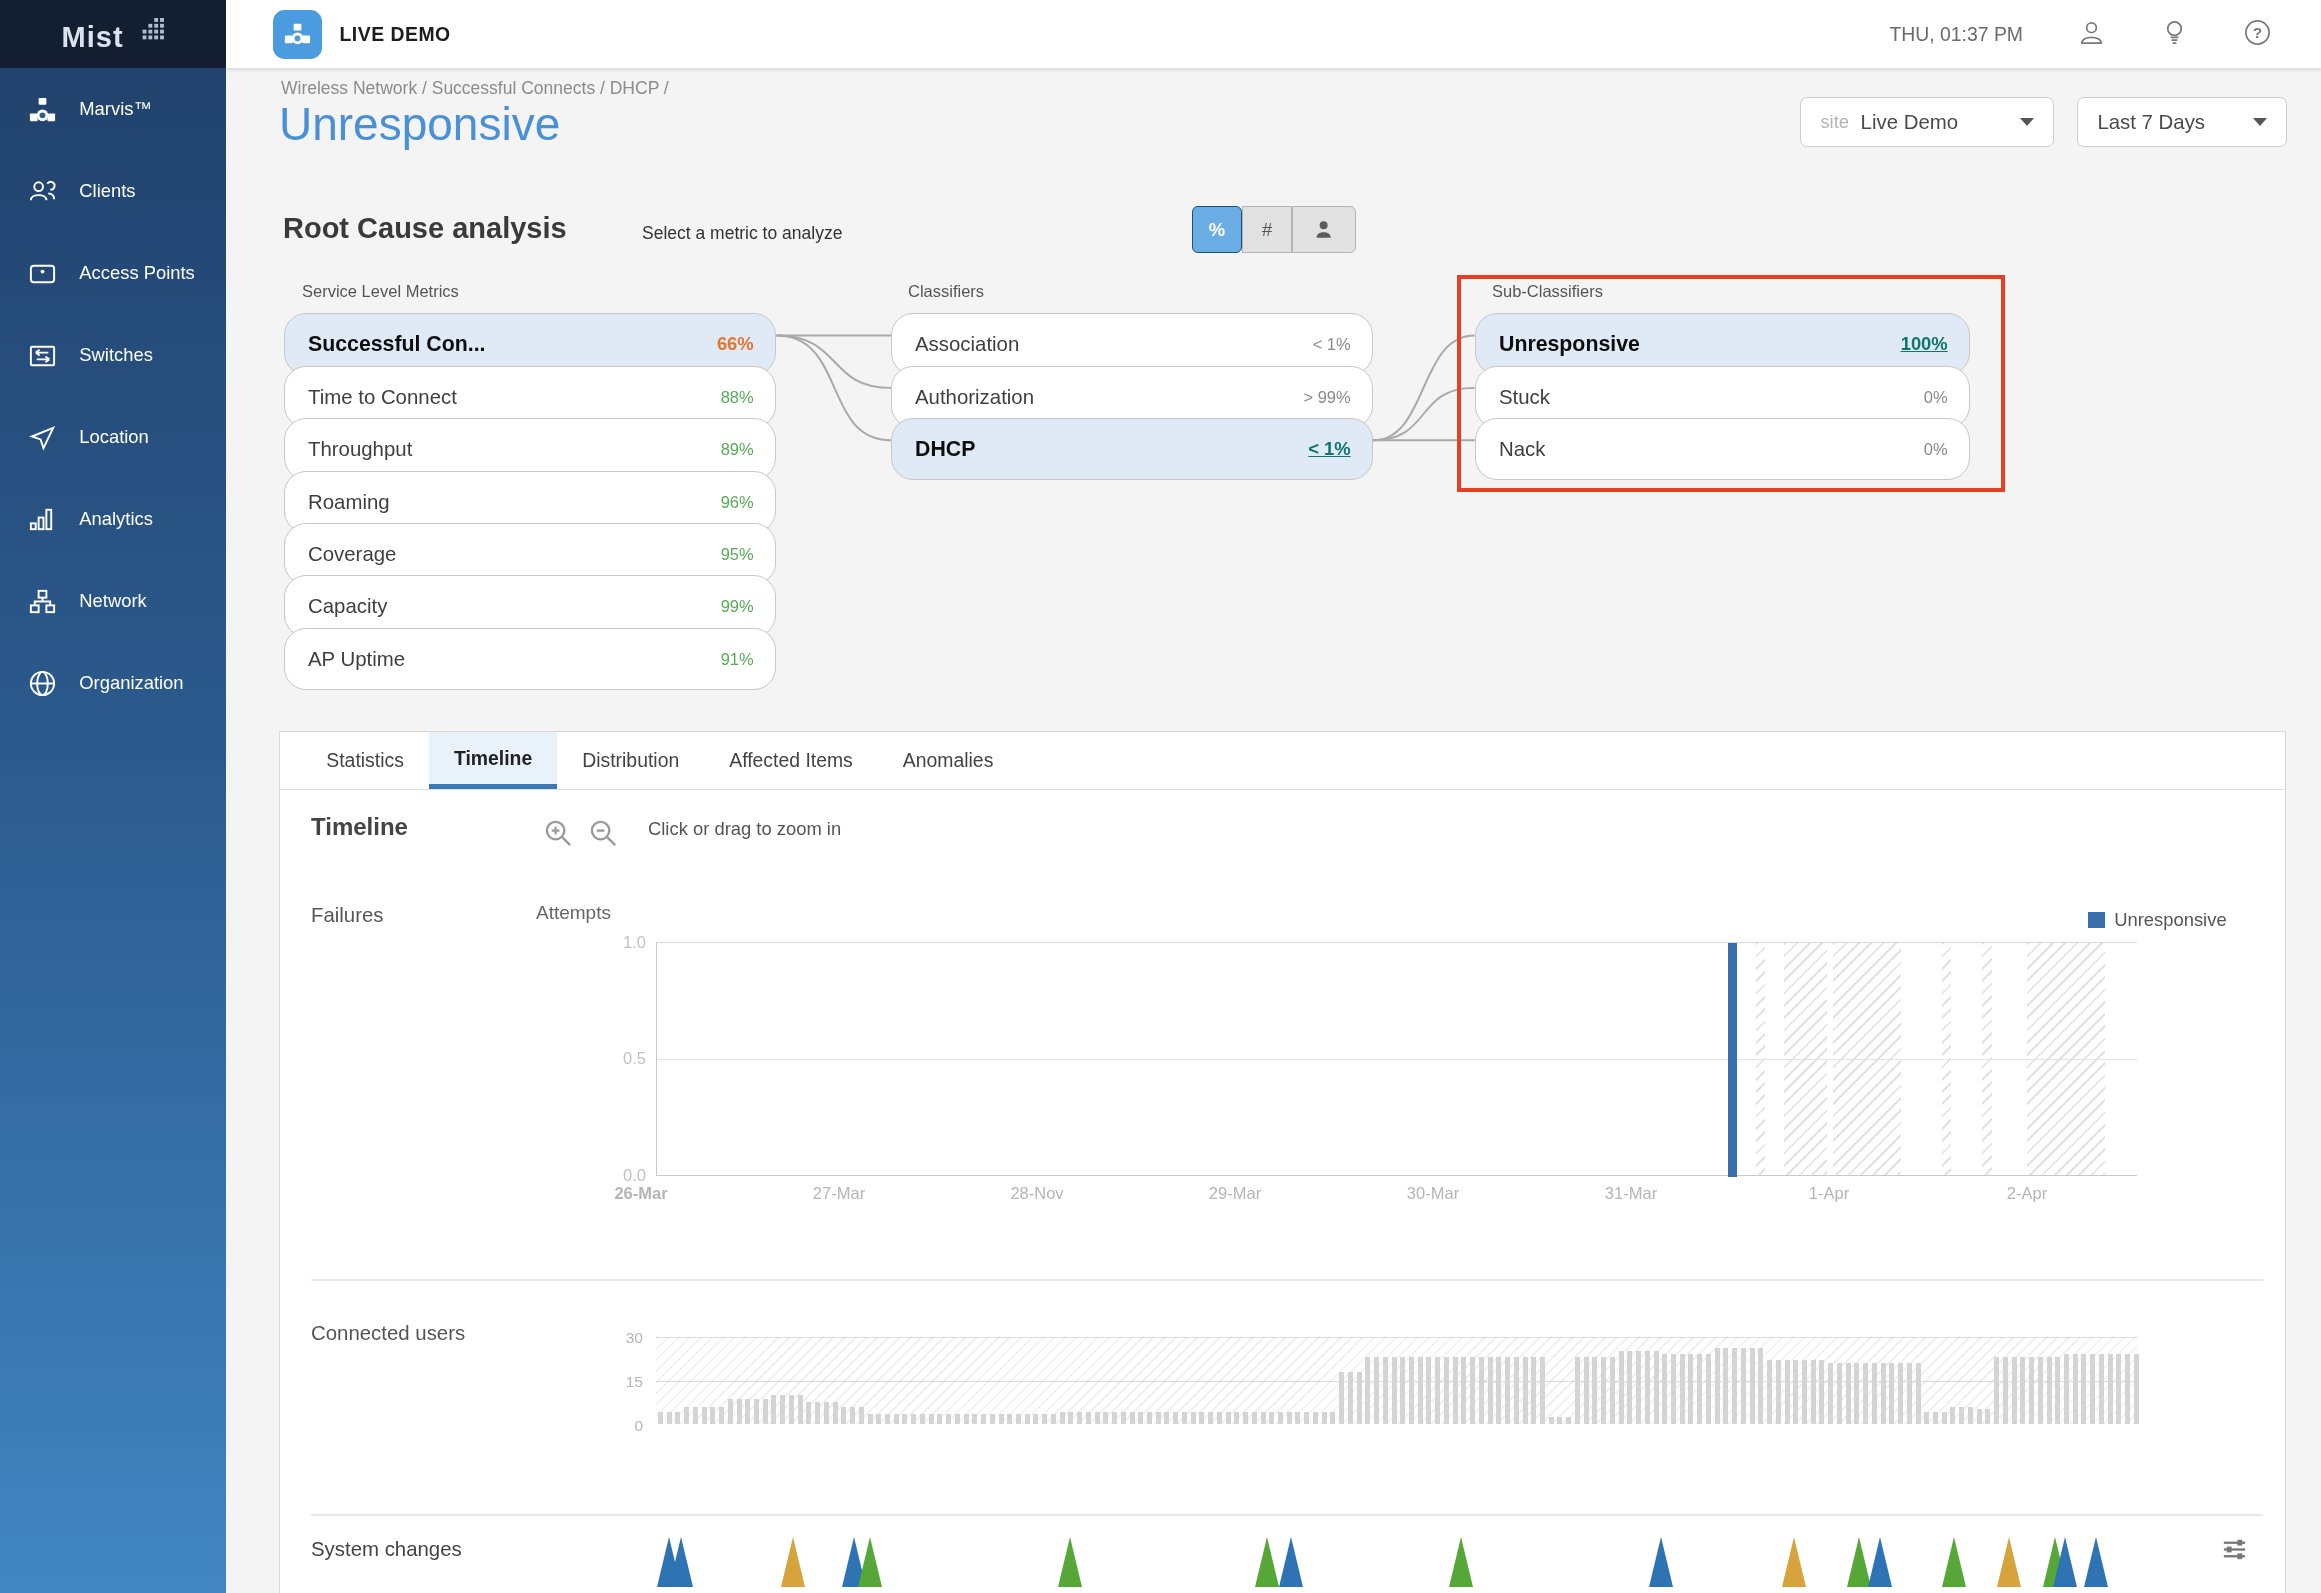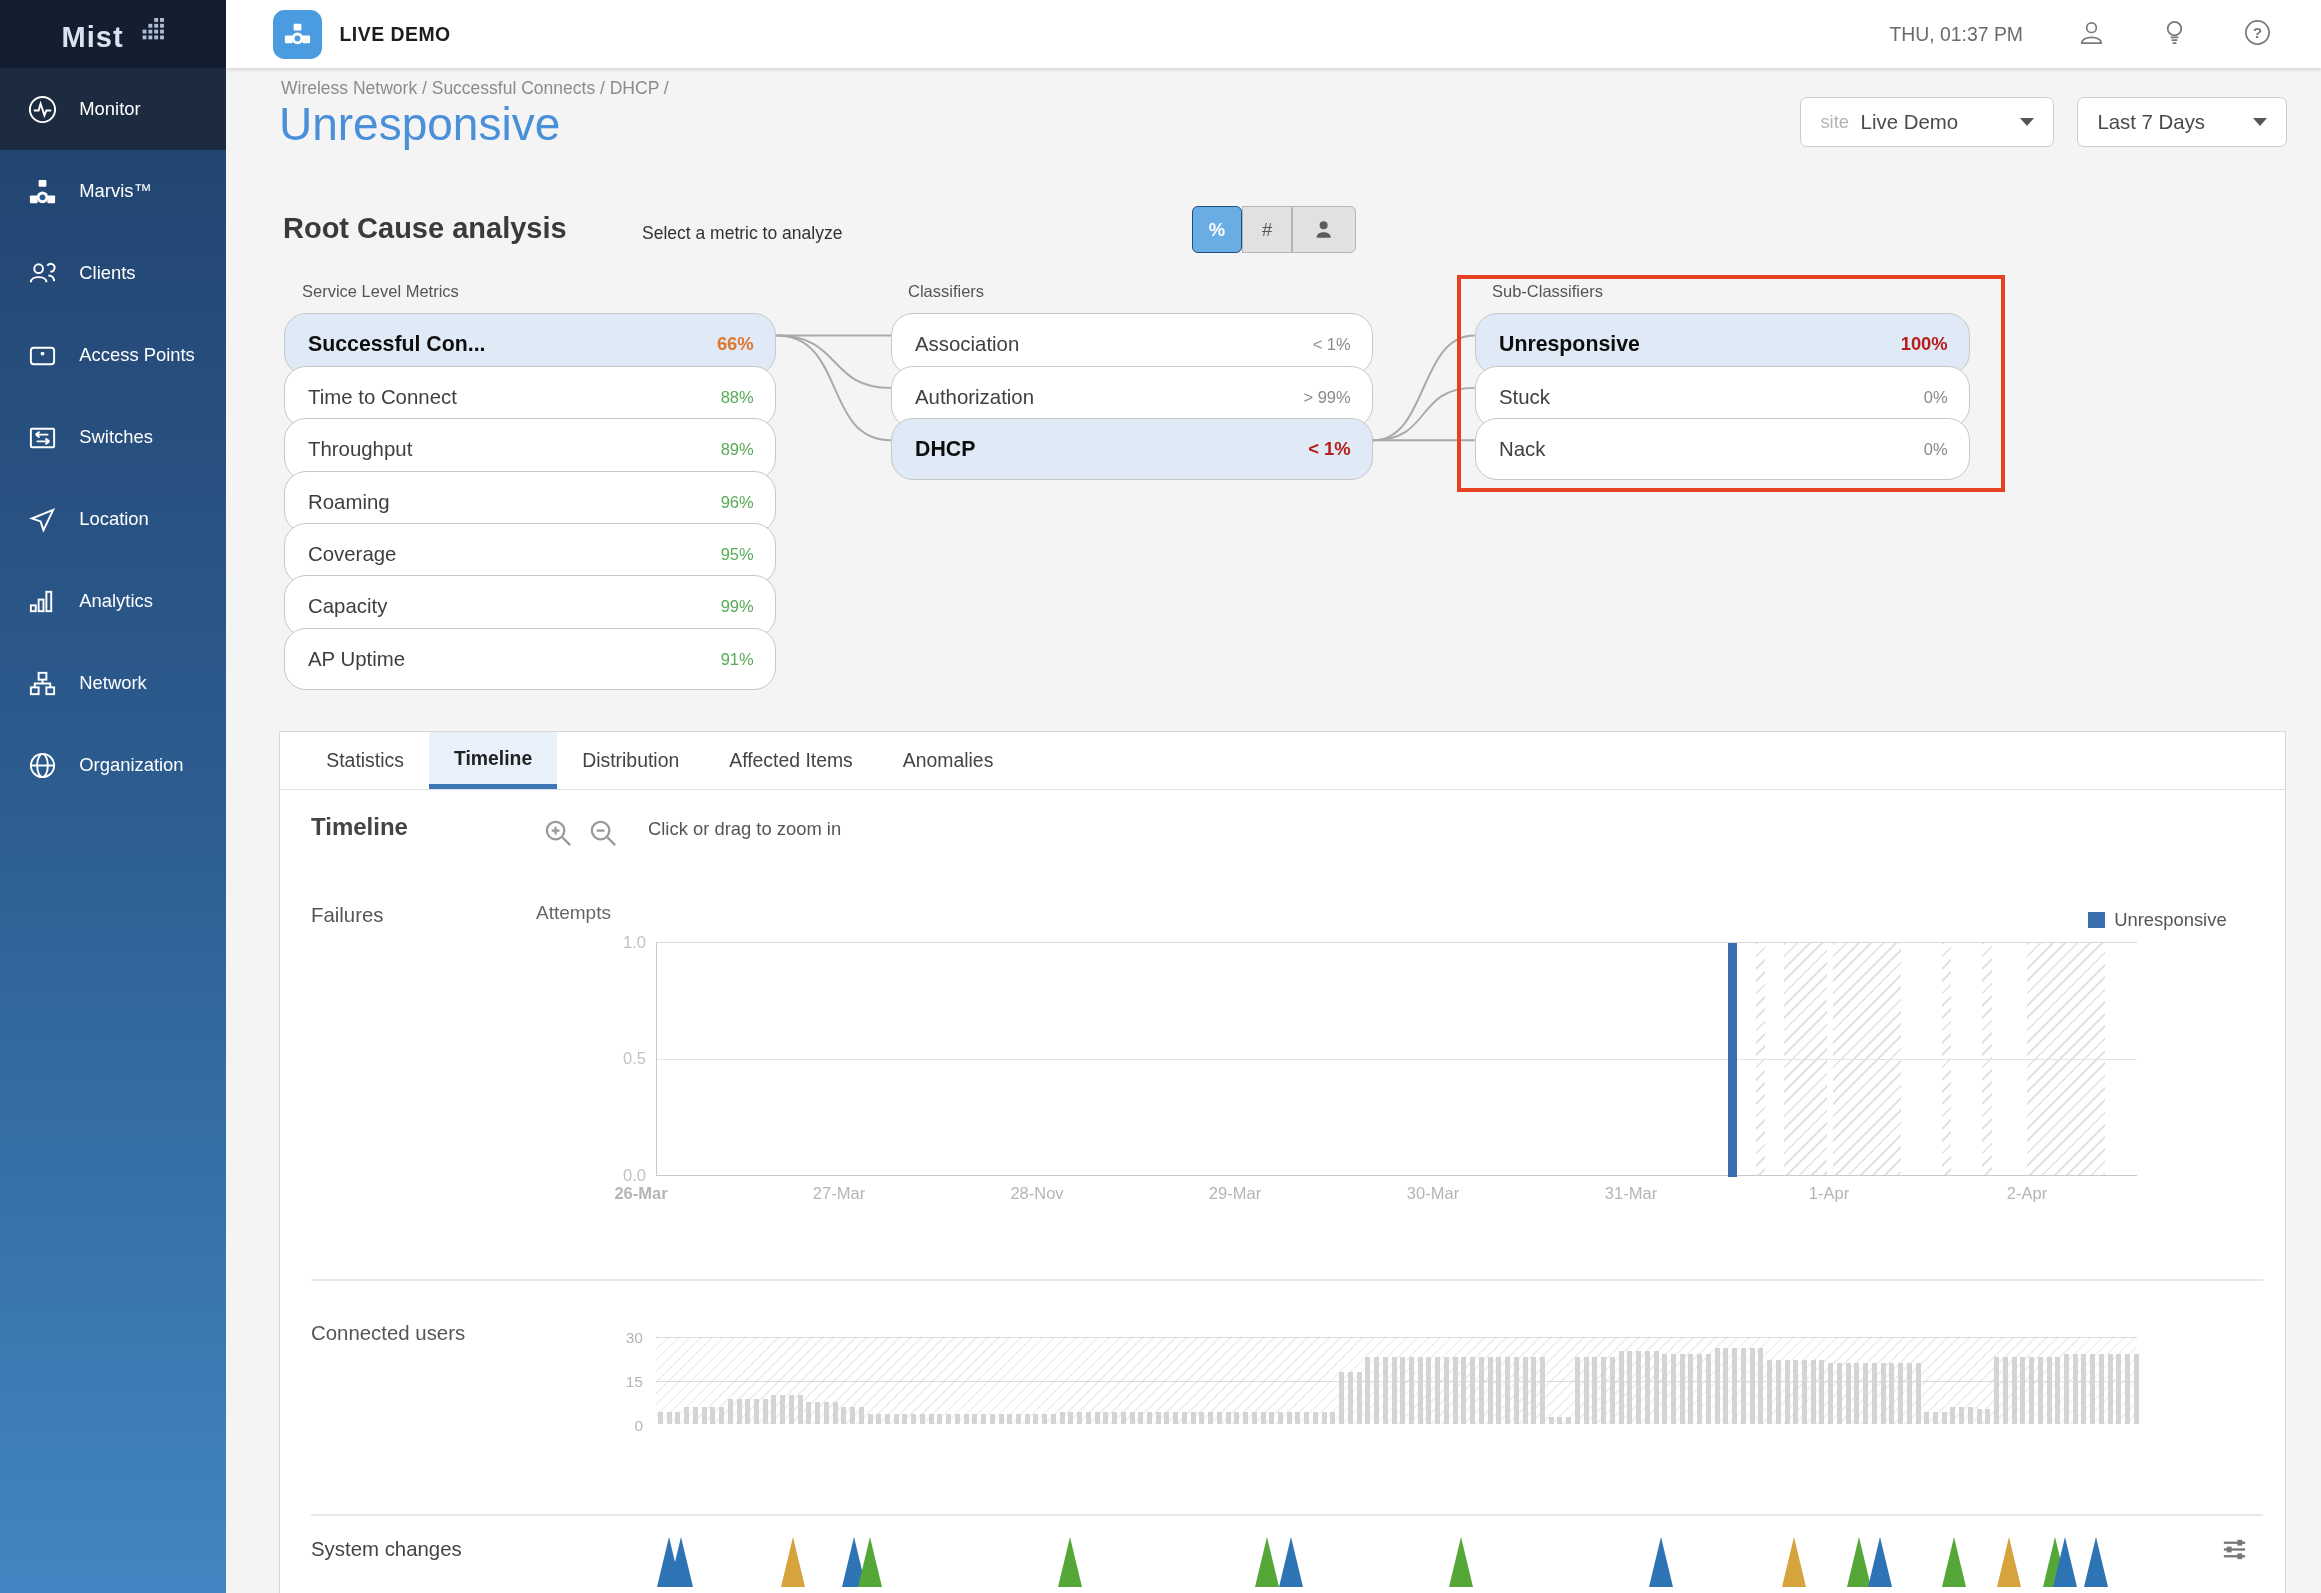--- a/index.html
+++ b/index.html
@@ -54,21 +54,21 @@
 
   .col-head { position:absolute; font-size:16.5px; color:#555; }
   .pill { position:absolute; height:62px; background:#fff; border:1px solid #c7c7c7; border-radius:22px;
     display:flex; align-items:center; padding:0 21.3px 0 23px; cursor:pointer; }
   .pill-label { font-size:20.4px; color:#3f3f3f; }
   .pill-value { margin-left:auto; font-size:16.5px; color:#8a8a8a; }
   .pill.sel { background:#dfeaf6; }
   .pill.sel .pill-label { font-weight:bold; color:#0d0d0d; font-size:21.3px; }
   .pv-green { color:#56ab56; }
   .pv-orange { color:#e0762f; font-weight:bold; font-size:18.4px; }
-  .pv-dark { color:#b91c1c; font-weight:bold; font-size:18.4px; }
+  .pv-dark { color:#0f766e; font-weight:bold; font-size:18.4px;text-decoration:underline; }
   .redbox { position:absolute; left:1457px; top:275px; width:548px; height:217px;
     border:4.9px solid #e5401f; z-index:3; pointer-events:none; }
   .connectors { position:absolute; left:0; top:0; z-index:1; pointer-events:none; }
 
   
   .card { position:absolute; left:279px; top:731px; width:2007px; height:873px; background:#fff;
     border:1px solid #d8d8d8; }
   .tabs { position:absolute; left:280px; top:732px; width:2005px; height:58px; display:flex;
     align-items:stretch; border-bottom:1px solid #e0e0e0; background:#fff; padding-left:21.3px; }
   .tab { display:flex; align-items:center; padding:0 25px; font-size:19.4px; color:#444; cursor:pointer; }
@@ -135,27 +135,20 @@
             <rect x="28" y="12" width="4" height="4"></rect>
             <rect x="34" y="12" width="4" height="4"></rect>
           <rect x="16" y="18" width="4" height="4"></rect>
             <rect x="22" y="18" width="4" height="4"></rect>
             <rect x="28" y="18" width="4" height="4"></rect>
             <rect x="34" y="18" width="4" height="4"></rect>
         </g>
       </svg>
     </div>
     <div id="side-menu">
-        <div class="side-item active">
-          <svg viewBox="0 0 32 32">
-            <circle cx="16" cy="16" r="13"></circle>
-            <path d="M7 17 l5 0 2-7 4 12 2-5 5 0"></path>
-          </svg>
-          <span class="side-label">Monitor</span>
-        </div>
         <div class="side-item">
           <svg viewBox="0 0 32 32">
             <rect x="12" y="4" width="8" height="7" rx="1" fill="#fff" stroke="none"></rect>
             <rect x="3" y="20" width="8" height="8" rx="1" fill="#fff" stroke="none"></rect>
             <rect x="21" y="20" width="8" height="8" rx="1" fill="#fff" stroke="none"></rect>
             <circle cx="16" cy="22" r="6" fill="#fff" stroke="none"></circle>
             <circle cx="16" cy="22" r="3" fill="#2d5c90" stroke="none"></circle>
           </svg>
           <span class="side-label">Marvis™</span>
         </div>

